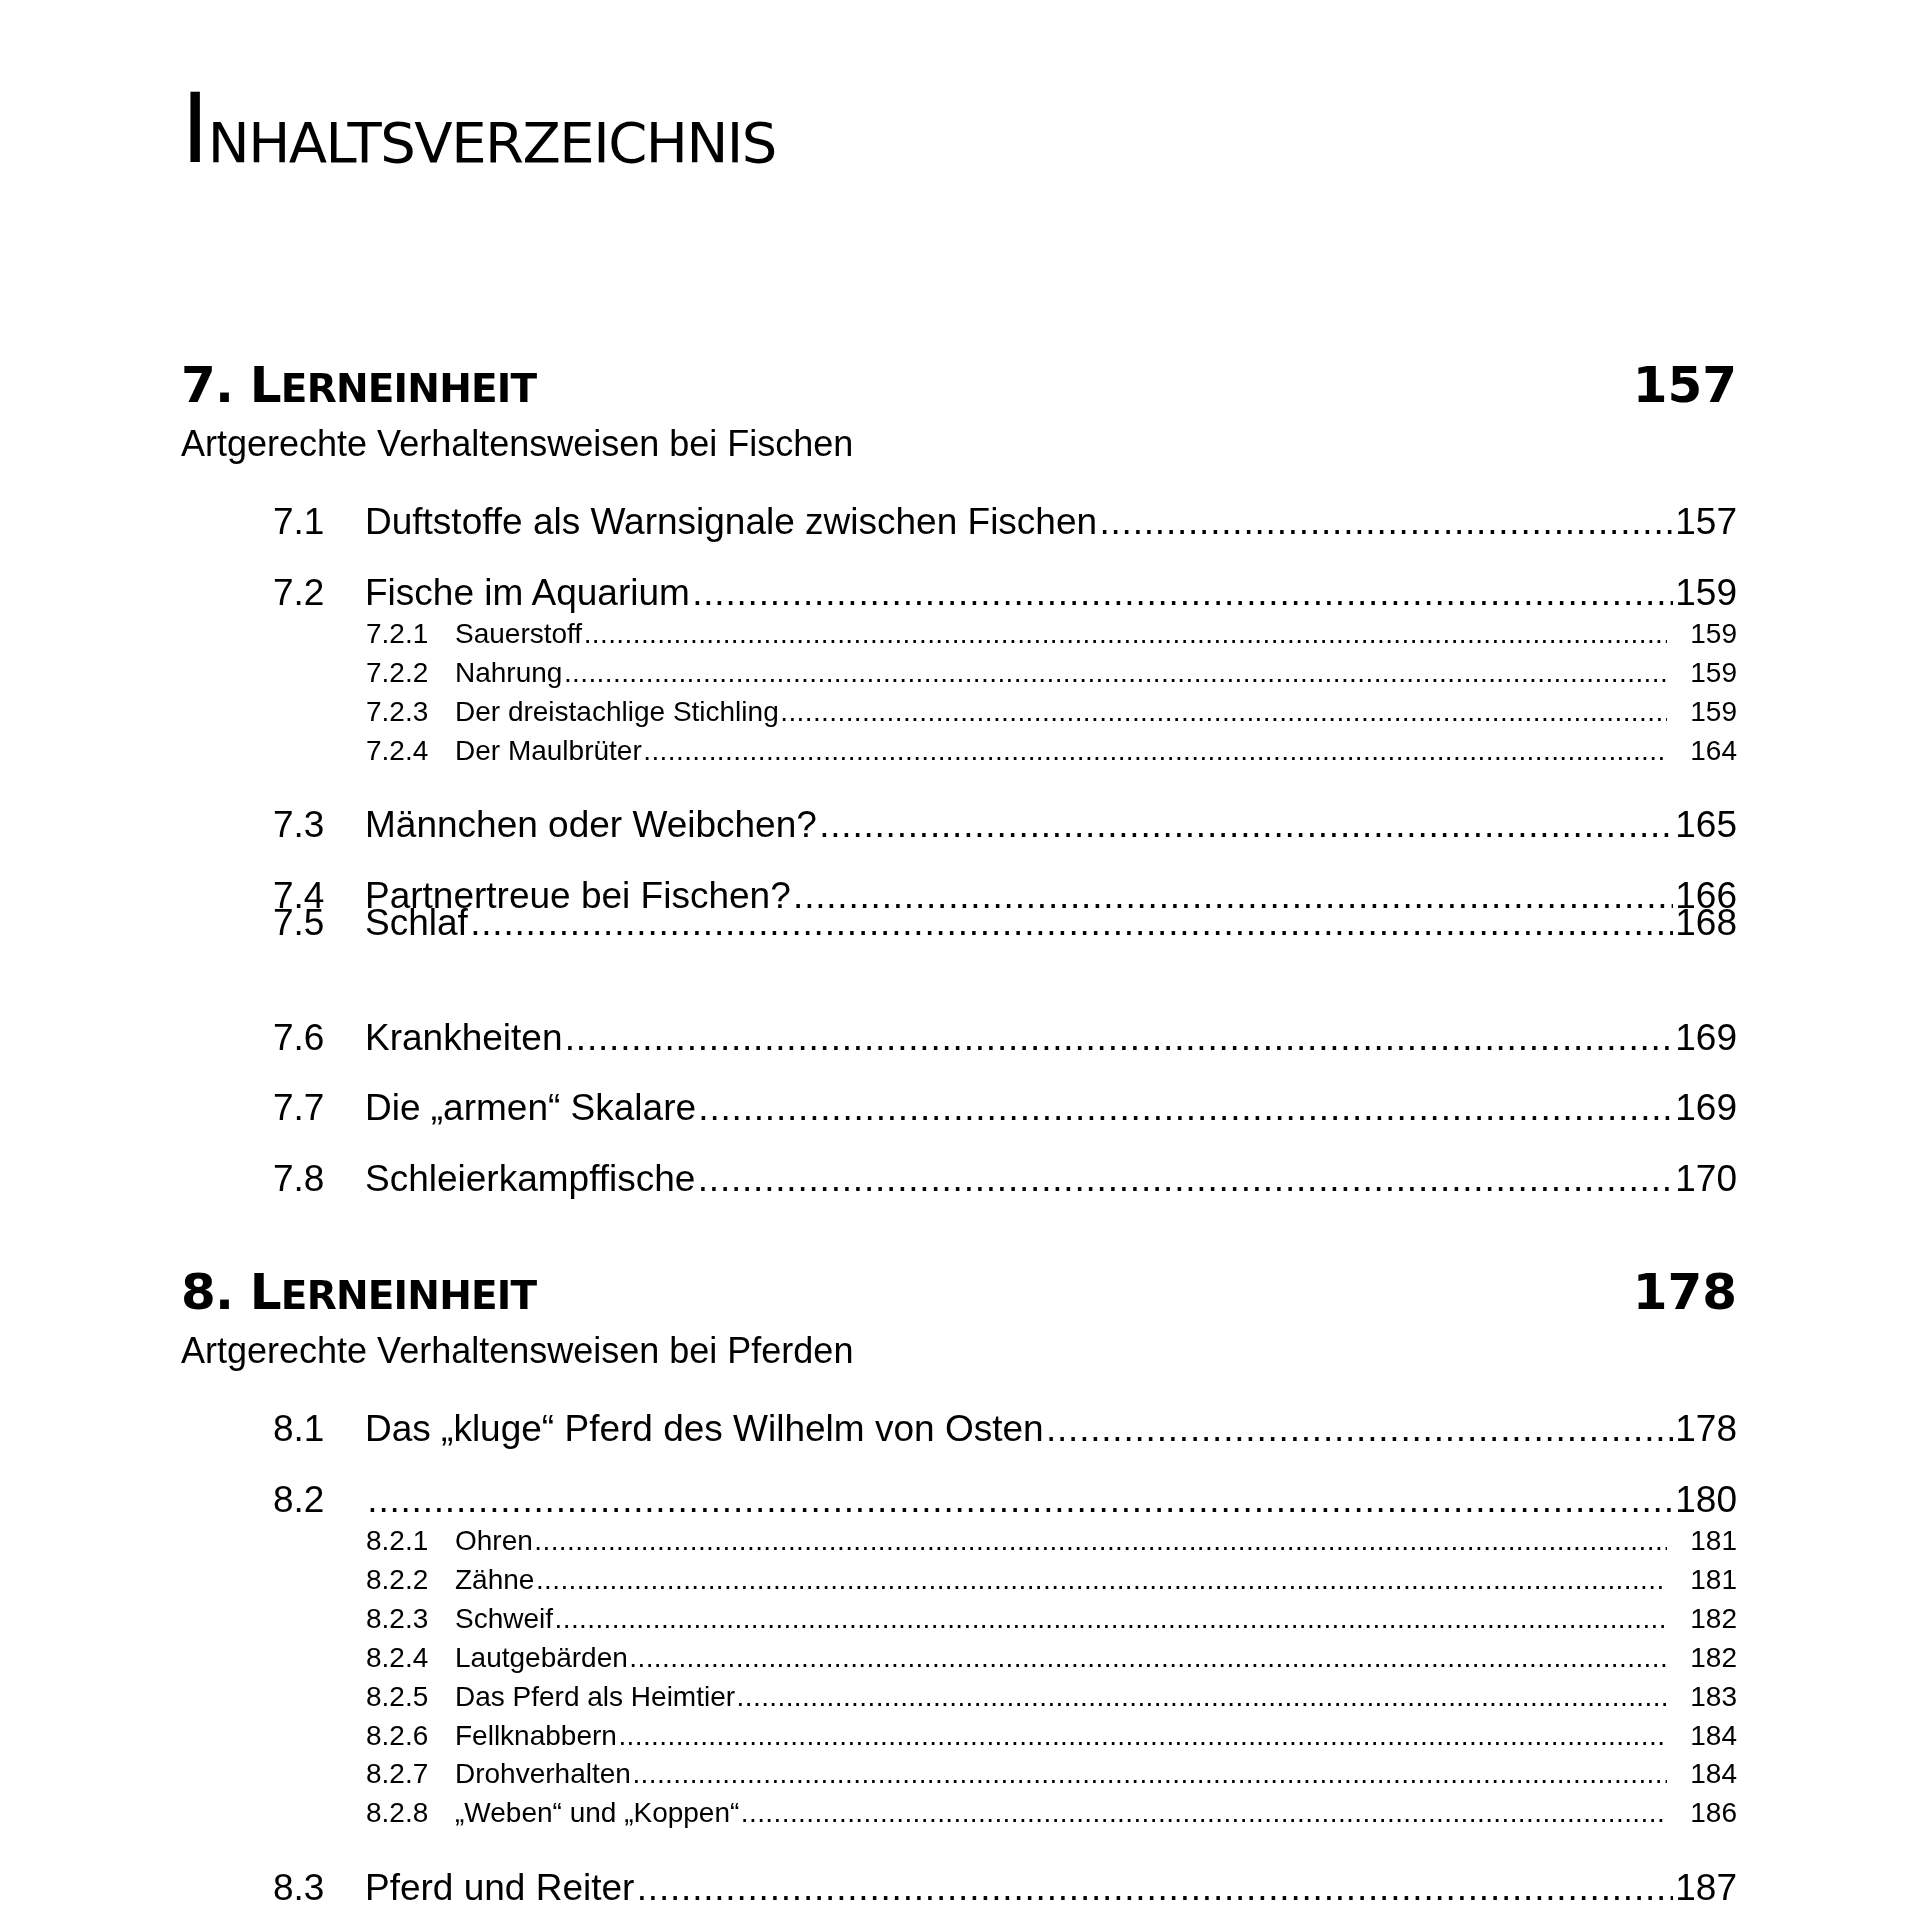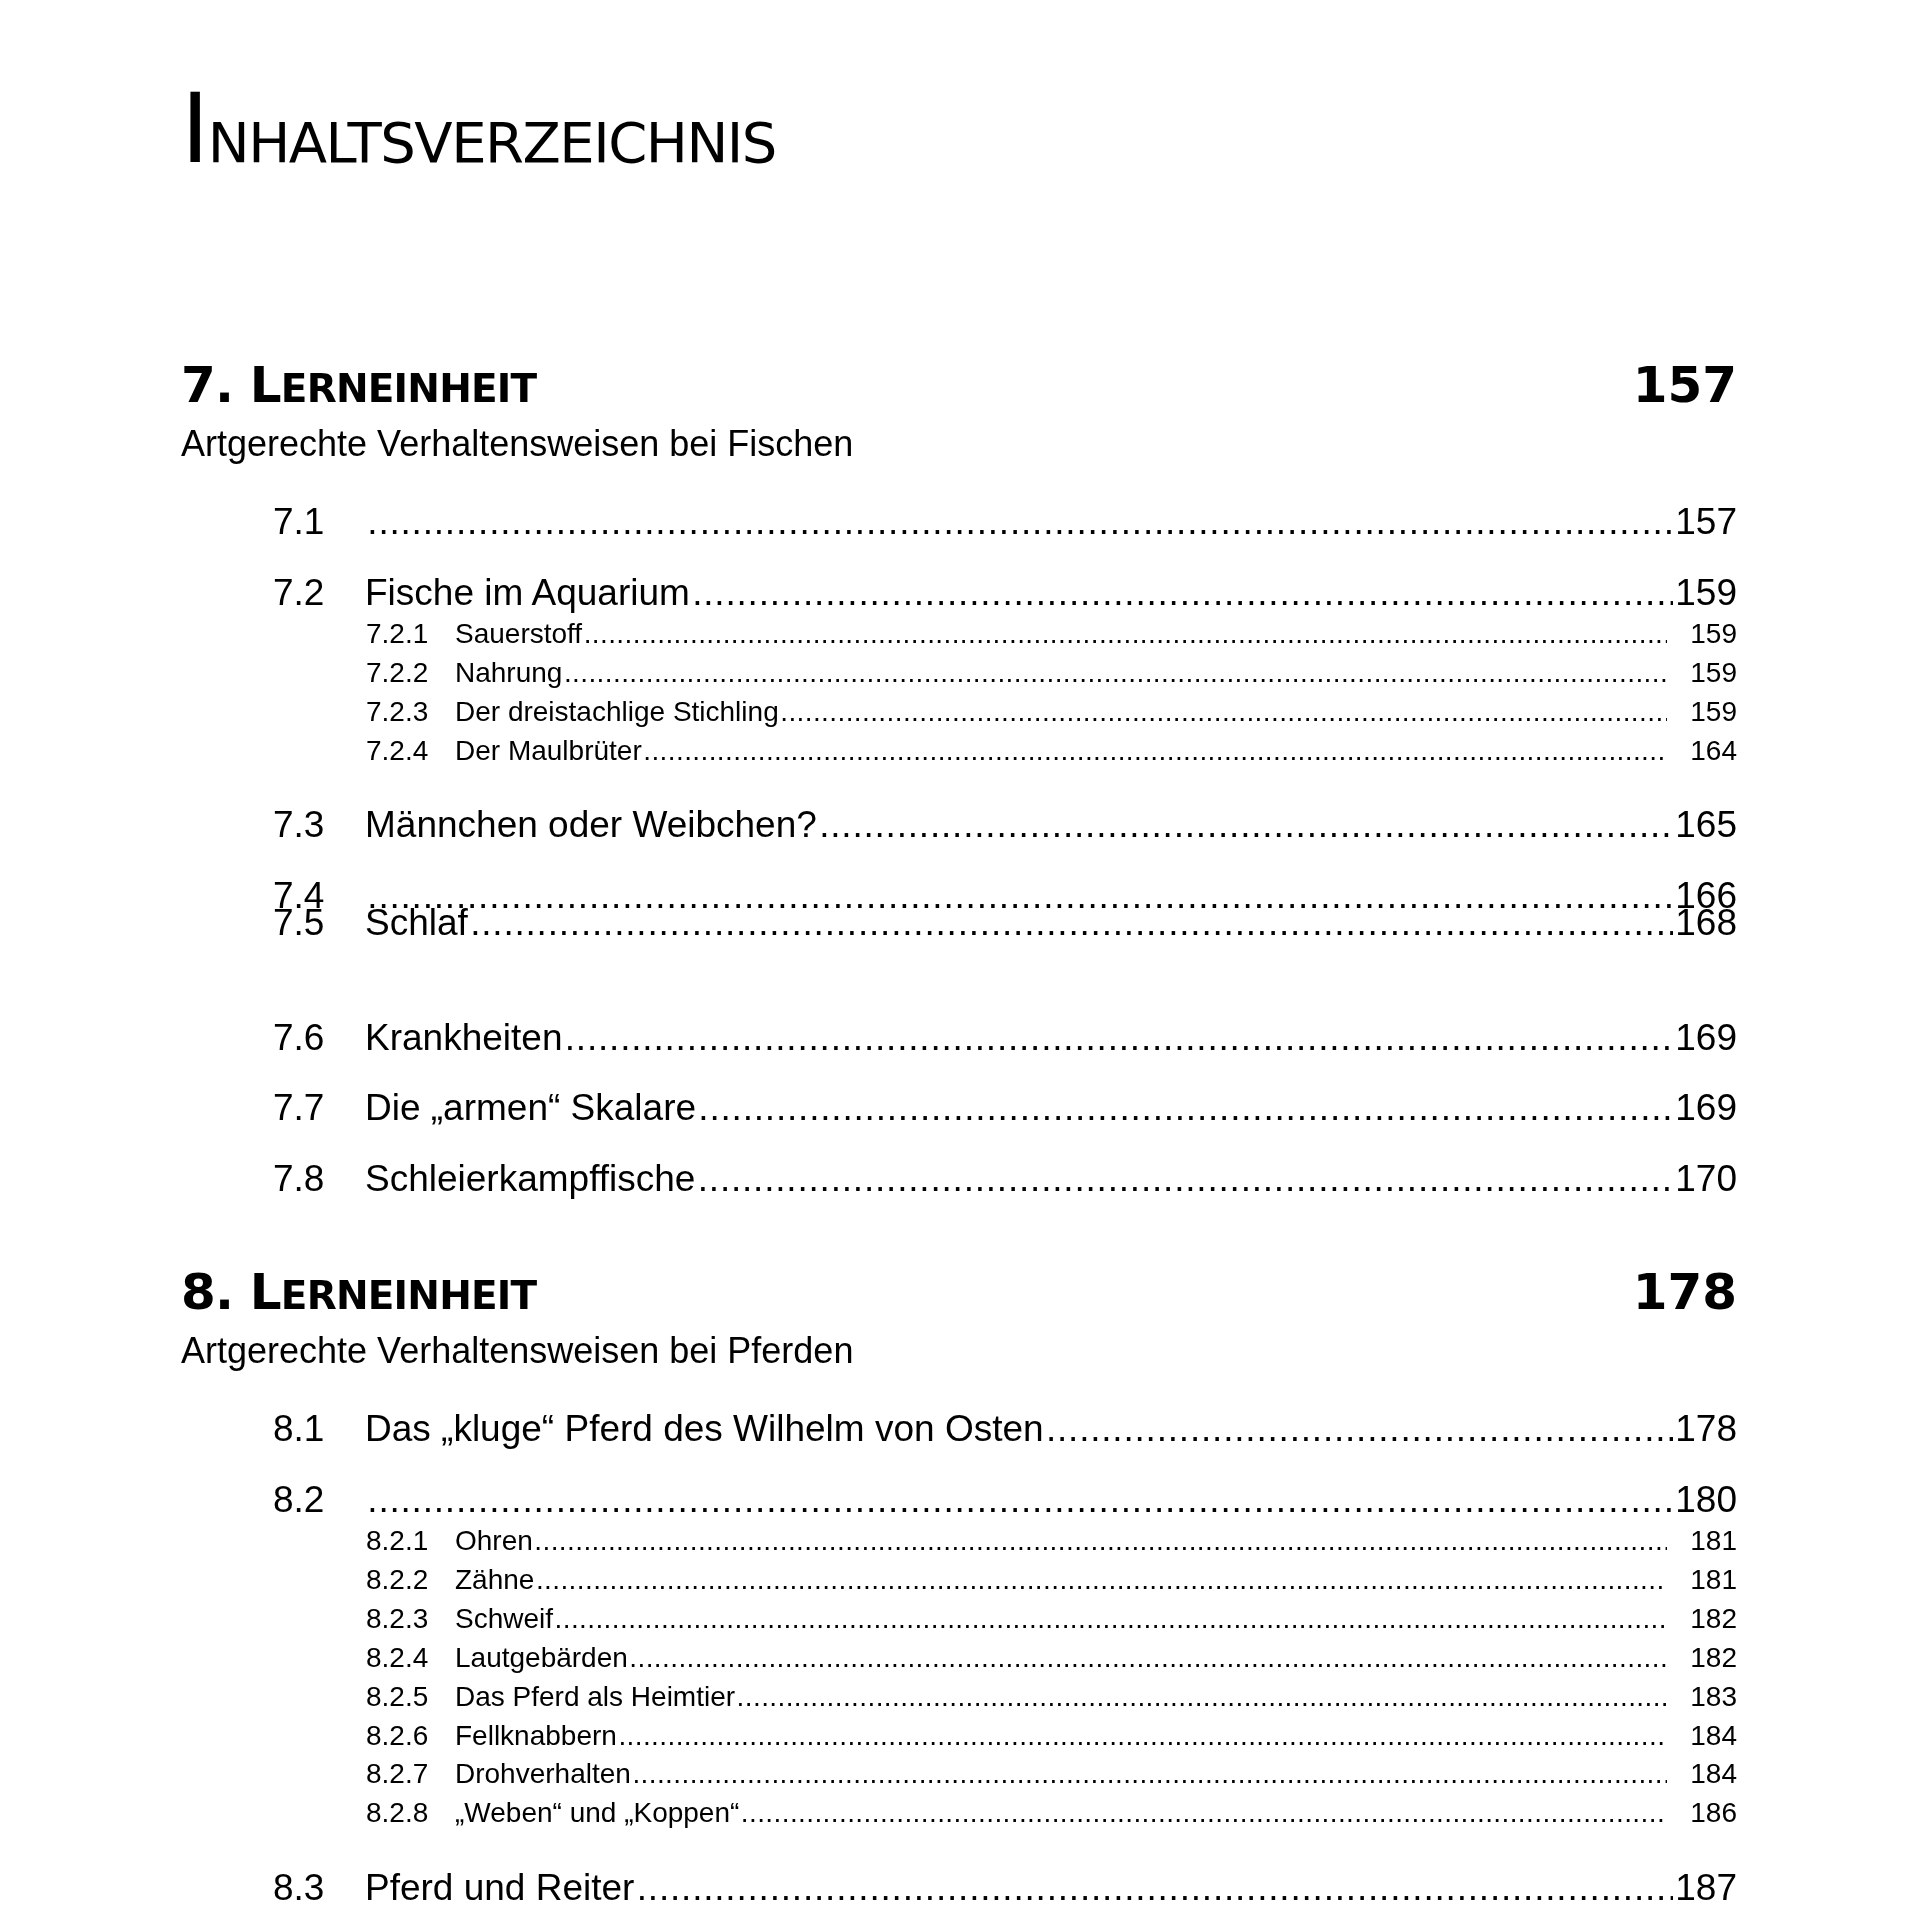--- a/index.html
+++ b/index.html
@@ -71,20 +71,21 @@
   <div class="title"><span class="cap">I</span><span class="sc">NHALTSVERZEICHNIS</span></div>
 
   <div class="toc" id="toc">
       <div class="chapter-head" style="top: 360px;">
         <span class="label"><span>7. L</span><span class="sc">ERNEINHEIT</span></span>
         <span class="page-num">157</span>
       </div>
       <div class="chapter-sub" style="top: 426px;">Artgerechte Verhaltensweisen bei Fischen</div>
       <div class="sec" style="top: 503px;">
         <span class="num">7.1</span>
+        <span class="txt">Duftstoffe als Warnsignale zwischen Fischen</span>
         <span class="dots">........................................................................................................................................................................................................................................................................................................................................................................................................................................................................................................................................................................................................................</span>
         <span class="pg">157</span>
       </div>
       <div class="sec" style="top: 574px;">
         <span class="num">7.2</span>
         <span class="txt">Fische im Aquarium</span>
         <span class="dots">........................................................................................................................................................................................................................................................................................................................................................................................................................................................................................................................................................................................................................</span>
         <span class="pg">159</span>
       </div>
       <div class="sub" style="top: 620px;">
@@ -112,20 +113,21 @@
         <span class="pg">164</span>
       </div>
       <div class="sec" style="top: 806px;">
         <span class="num">7.3</span>
         <span class="txt">Männchen oder Weibchen?</span>
         <span class="dots">........................................................................................................................................................................................................................................................................................................................................................................................................................................................................................................................................................................................................................</span>
         <span class="pg">165</span>
       </div>
       <div class="sec" style="top: 877px;">
         <span class="num">7.4</span>
+        <span class="txt">Partnertreue bei Fischen?</span>
         <span class="dots">........................................................................................................................................................................................................................................................................................................................................................................................................................................................................................................................................................................................................................</span>
         <span class="pg">166</span>
       </div>
       <div class="sec" style="top: 904px;">
         <span class="num">7.5</span>
         <span class="txt">Schlaf</span>
         <span class="dots">........................................................................................................................................................................................................................................................................................................................................................................................................................................................................................................................................................................................................................</span>
         <span class="pg">168</span>
       </div>
       <div class="sec" style="top: 1019px;">

